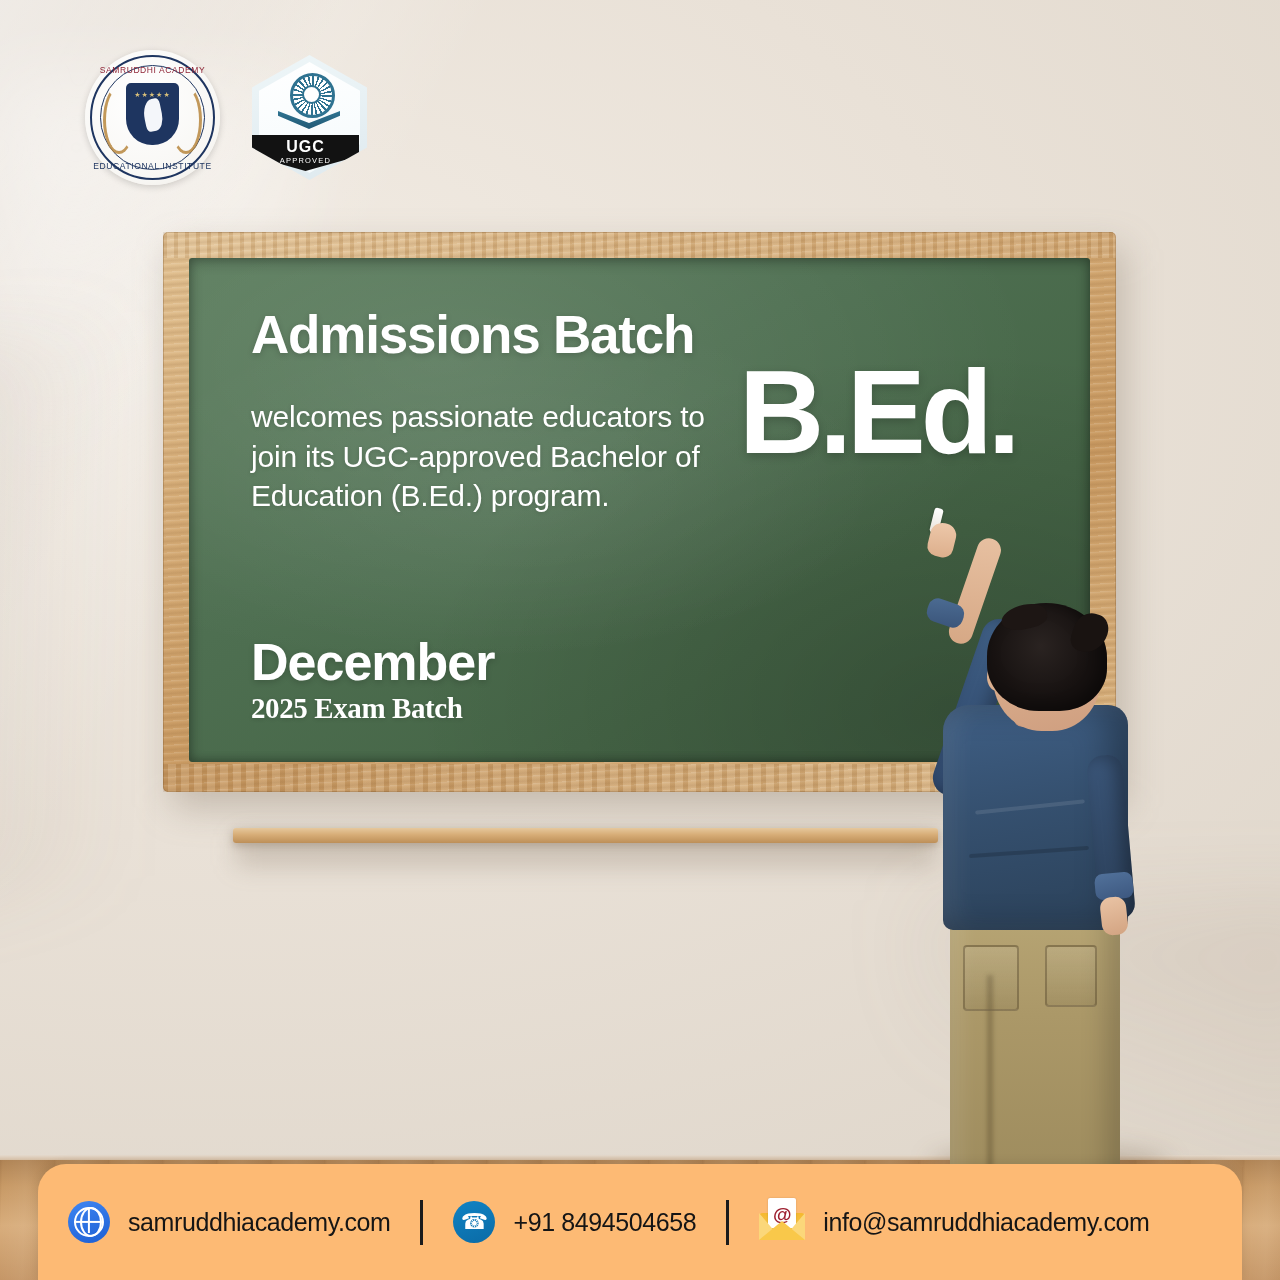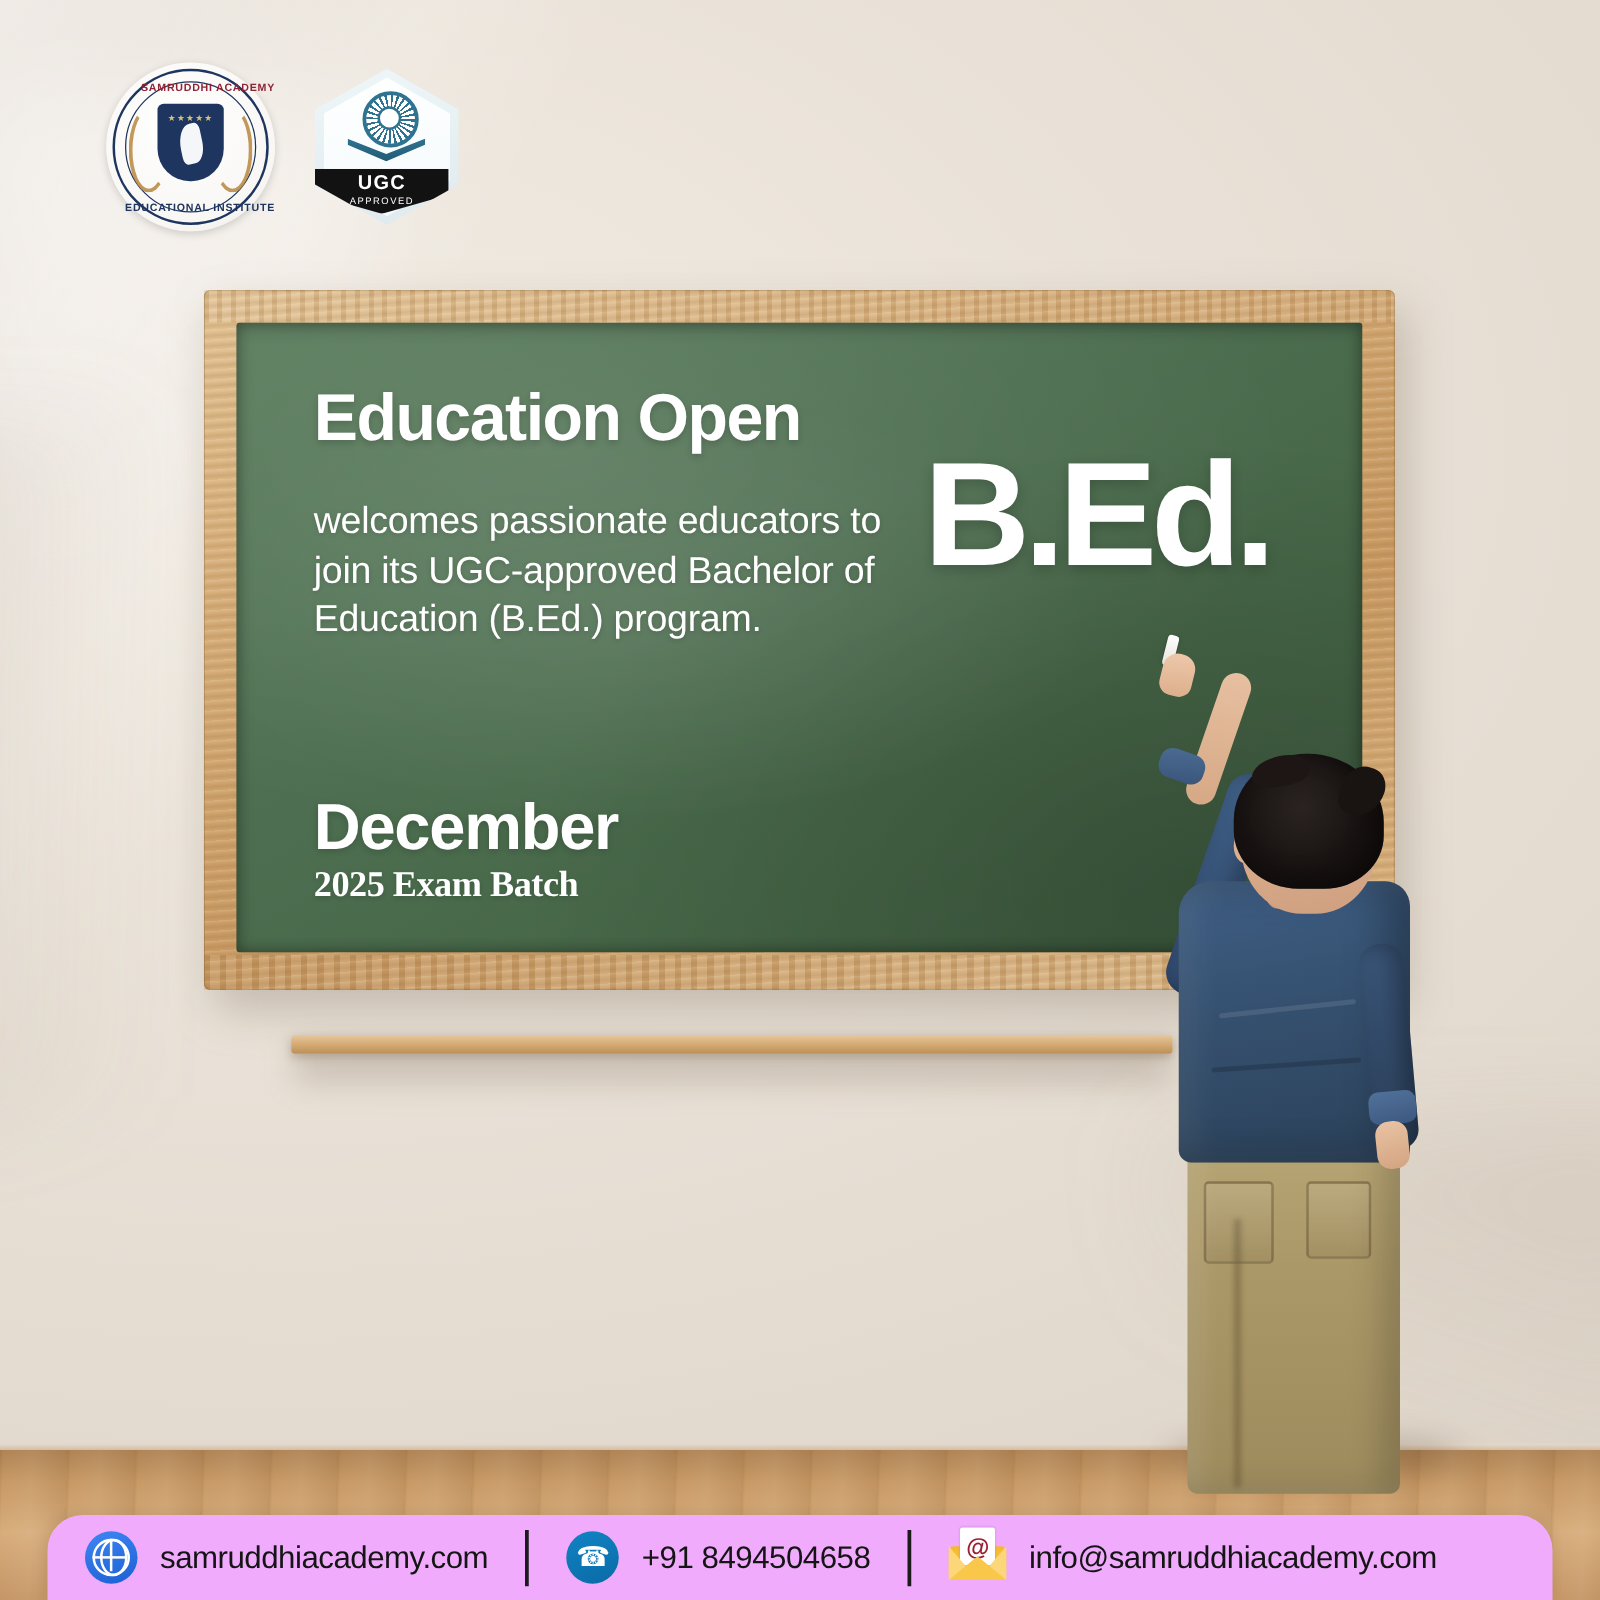--- a/index.html
+++ b/index.html
@@ -160,22 +160,22 @@
   .seal-shield{position:absolute;left:41px;top:33px;width:53px;height:62px;
     background:#1e3560;border-radius:5px 5px 26px 26px;}
   .seal-swan{position:absolute;left:18px;top:16px;width:18px;height:32px;
     background:#f4f6fa;border-radius:60% 20% 50% 20%;transform:rotate(-12deg);}
   .seal-stars{position:absolute;left:0;top:8px;width:53px;text-align:center;
     color:#d9c07a;font-size:7px;letter-spacing:1px;}
   .laurel-l,.laurel-r{position:absolute;top:36px;width:26px;height:62px;
     border:3px solid #b9883f;border-radius:50%;opacity:.85;}
   .laurel-l{left:18px;border-right-color:transparent;border-top-color:transparent;}
   .laurel-r{right:18px;border-left-color:transparent;border-top-color:transparent;}
-  .seal-txt-top,.seal-txt-bot{position:absolute;left:0;width:135px;text-align:right;
-    font-size:8.5px;font-weight:700;letter-spacing:.6px;}
+  .seal-txt-top,.seal-txt-bot{position:absolute;left:0;width:135px;text-align:center;
+    font-size:8.5px;font-weight:400;letter-spacing:.6px;}
   .seal-txt-top{top:15px;color:#8f2436;}
   .seal-txt-bot{bottom:14px;color:#1e3560;}
 
   .ugc{position:relative;width:115px;height:125px;
     background:linear-gradient(170deg,#eef6f8,#dfeaef);
     clip-path:polygon(50% 0%,100% 26%,100% 74%,50% 100%,0% 74%,0% 26%);
     box-shadow:0 2px 7px rgba(0,0,0,.14);}
   .ugc-inner{position:absolute;left:7px;top:7px;width:101px;height:111px;
     background:linear-gradient(170deg,#ffffff,#f4fafc);
     clip-path:polygon(50% 0%,100% 26%,100% 74%,50% 100%,0% 74%,0% 26%);}
@@ -188,22 +188,22 @@
     background:linear-gradient(180deg,#2f7391,#1f5570);
     clip-path:polygon(0% 0%,50% 55%,100% 0%,100% 22%,50% 82%,0% 22%);}
   .ugc-band{position:absolute;left:0;top:80px;width:107px;height:36px;
     background:#121212;clip-path:polygon(0% 0%,100% 0%,100% 58%,50% 100%,0% 58%);}
   .ugc-band .u{position:absolute;left:0;top:3px;width:107px;text-align:center;
     color:#fff;font-size:16px;font-weight:700;letter-spacing:1px;}
   .ugc-band .a{position:absolute;left:0;top:21px;width:107px;text-align:center;
     color:#fff;font-size:7.5px;font-weight:400;letter-spacing:1.2px;}
 
   
-  .footer{position:absolute;left:38px;bottom:0;width:1204px;height:68px;
-    background:#f0abfc;border-radius:28px 28px 0 0;
+  .footer{position:absolute;left:38px;bottom:0;width:1204px;height:116px;
+    background:#fdba74;border-radius:28px 28px 0 0;
     display:flex;align-items:center;box-shadow:0 -2px 10px rgba(0,0,0,.08);}
   .fitem{display:flex;align-items:center;gap:18px;padding:0 30px;}
   .fitem .ftxt{font-size:25px;color:#151515;letter-spacing:-.4px;white-space:nowrap;}
   .fdiv{width:3px;height:45px;background:#1b1b1b;flex:0 0 auto;}
   .icon-circ{width:42px;height:42px;border-radius:50%;display:flex;align-items:center;
     justify-content:center;flex:0 0 auto;position:relative;}
   .ic-globe{background:linear-gradient(160deg,#3f86f2,#1c5fd4);}
   .ic-phone{background:linear-gradient(160deg,#1183c4,#0a6ba6);}
   .globe-g{width:26px;height:26px;border-radius:50%;border:2.2px solid #fff;position:relative;}
   .globe-g:before{content:"";position:absolute;left:50%;top:-2.2px;width:2.2px;height:26px;
@@ -271,21 +271,21 @@
 
   <div class="board-wrap">
     <div class="board-shadow"></div>
     <div class="board-frame">
       <div class="frame-top"></div>
       <div class="frame-bottom"></div>
       <div class="board-inner">
         <div class="chalk-haze"></div>
 
         <div class="board-text">
-          <h1 class="headline">Education Open</h1>
+          <h1 class="headline">Admissions Batch</h1>
           <p class="bodycopy">welcomes passionate educators to join its UGC-approved Bachelor of Education (B.Ed.) program.</p>
         </div>
 
         <div class="date-block">
           <div class="month">December</div>
           <div class="batch">2025 Exam Batch</div>
         </div>
 
         <div class="bed">B.Ed.</div>
       </div>

